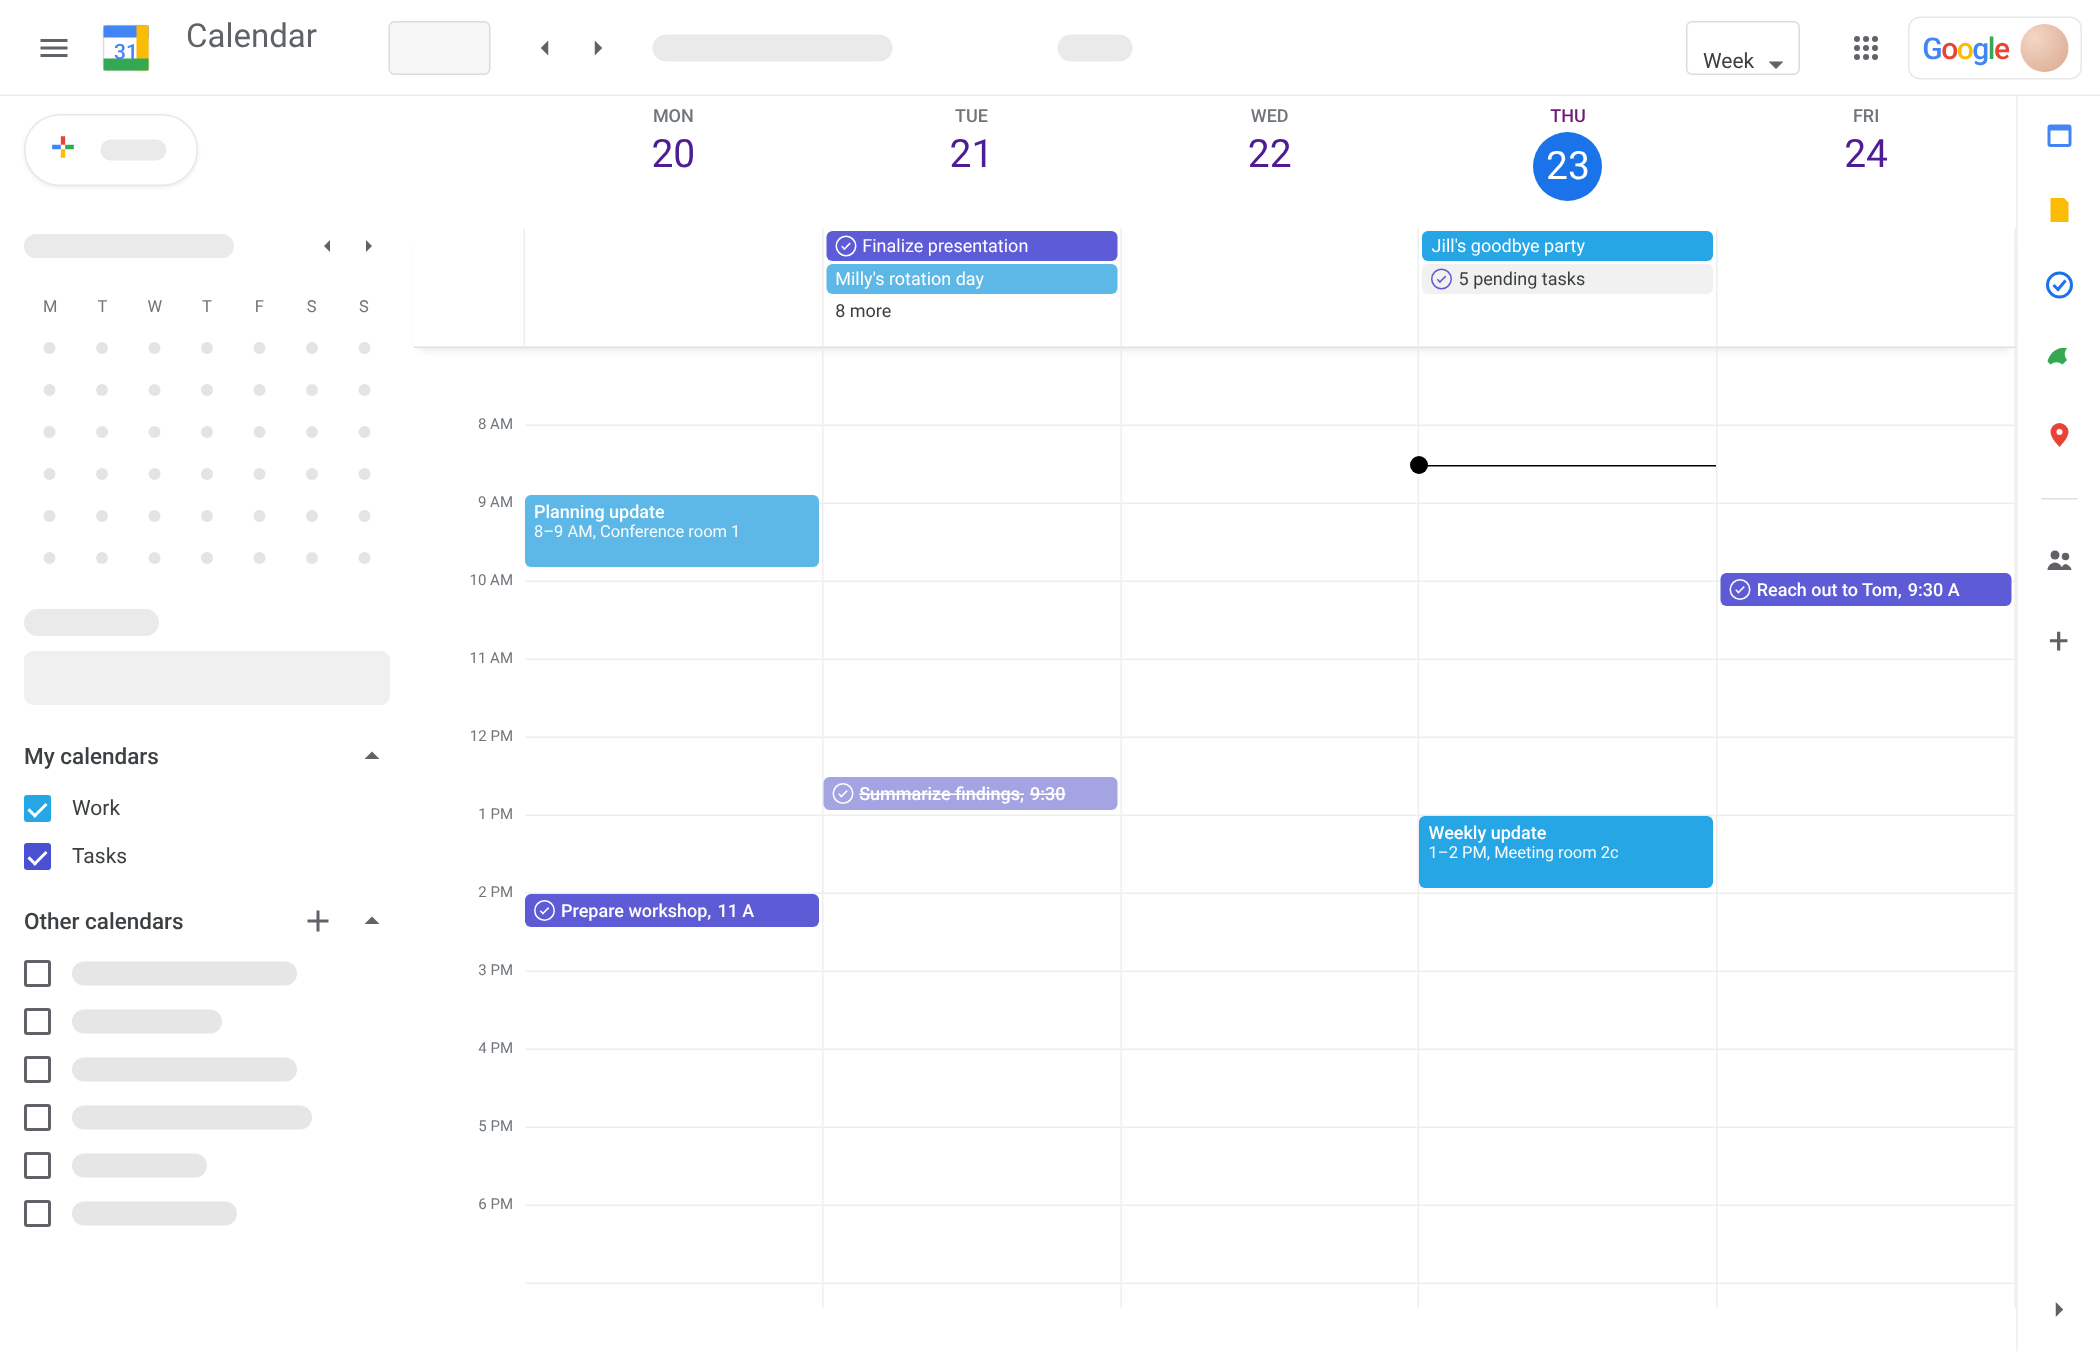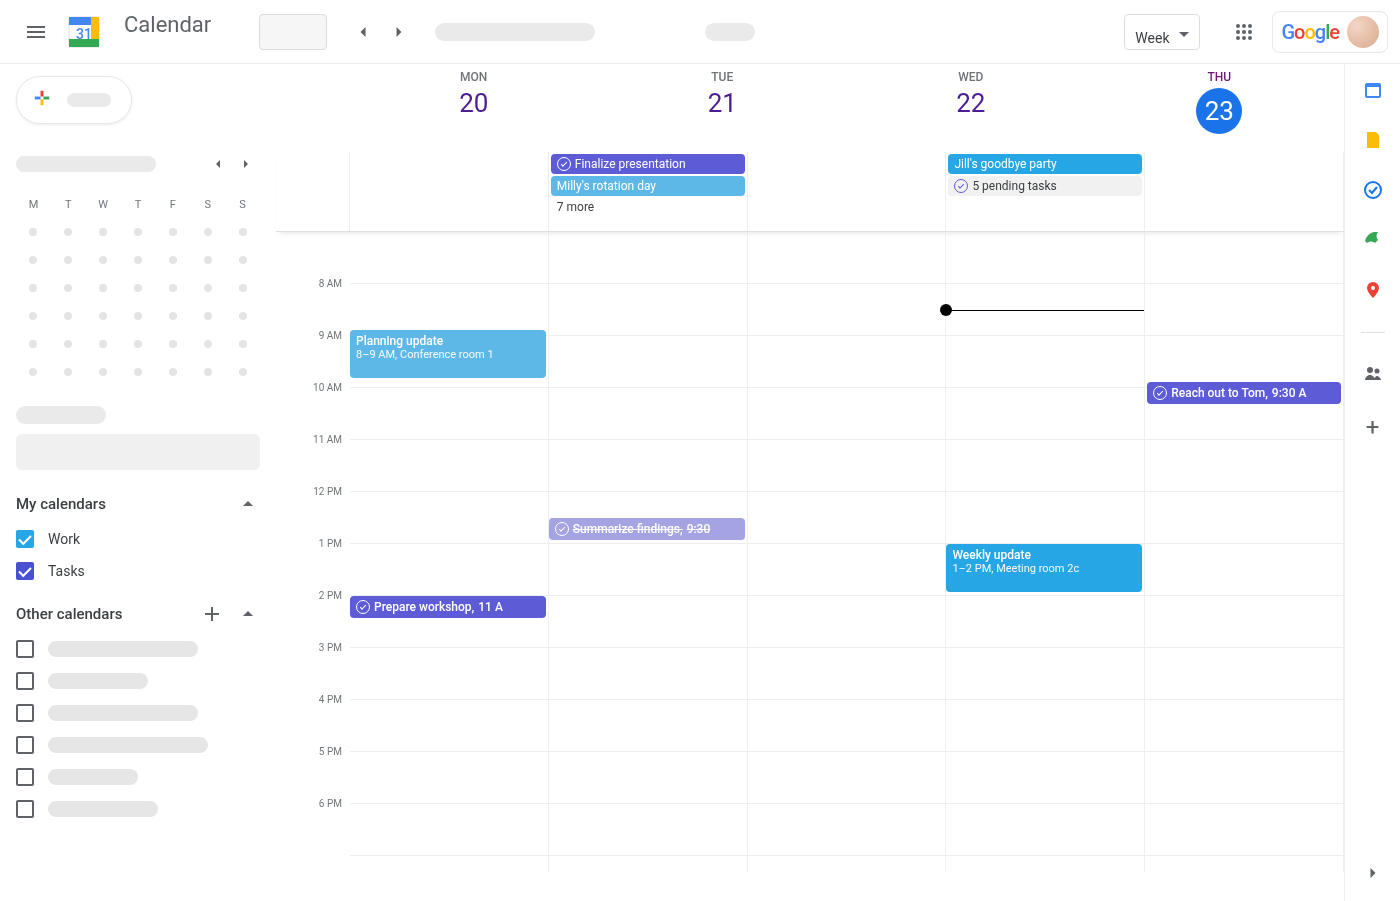--- a/index.html
+++ b/index.html
@@ -10,21 +10,21 @@
 .logo-wrap { display: flex; align-items: flex-start; gap: 20px; margin-left: 4px; }
 .cal-logo { width: 40px; height: 40px; display:flex; align-items:center; justify-content:center;}
 .app-title { font-size: 22px; color: #5f6368; font-weight: 400; }
 .today-btn { margin-left: 48px; height: 36px; width: 68px; border: 1px solid #dadce0; border-radius: 4px; background: #f6f6f6; }
 .nav-arrows { display: flex; margin-left: 20px; gap: 4px; }
 .nav-arrow { width: 32px; height: 32px; display: flex; align-items: center; justify-content: center; cursor: pointer; border-radius: 50%; }
 .nav-arrow svg { width: 20px; height: 20px; fill: #5f6368; }
 .date-range-ph { margin-left: 20px; width: 160px; height: 18px; background: #eaeaea; border-radius: 9px; }
 .search-ph { margin-left: 110px; width: 50px; height: 18px; background: #eaeaea; border-radius: 9px; }
 .spacer { flex: 1; }
-.view-select { height: 36px; border: 1px solid #dadce0; border-radius: 4px; padding: 15px 10px; display: flex; align-items: flex-start; gap: 10px; font-size: 14px; color: #3c4043; cursor: pointer; }
+.view-select { height: 36px; border: 1px solid #dadce0; border-radius: 4px; padding: 0 10px; display: flex; align-items: flex-end; gap: 10px; font-size: 14px; color: #3c4043; cursor: pointer; }
 .view-select svg { width: 10px; height: 10px; fill: #5f6368; }
 .apps-icon { width: 48px; height: 48px; display: flex; align-items: center; justify-content: center; margin-left: 20px; cursor: pointer; }
 .google-btn { margin-left: 4px; border: 1px solid #e8e8e8; border-radius: 8px; padding: 4px 8px; display: flex; align-items: center; gap: 8px; cursor: pointer; }
 .google-logo { font-size: 20px; font-weight: 500; letter-spacing: -1px; }
 .g1 { color: #4285F4; } .g2 { color: #EA4335; } .g3 { color: #FBBC05; } .g4 { color: #34A853; }
 .avatar { width: 32px; height: 32px; border-radius: 50%; background: radial-gradient(circle at 30% 30%, #f3d6c6, #d9a98c); }
 .body-wrap { display: flex; height: calc(901px - 64px); }
 .sidebar { width: 276px; padding: 12px 16px; }
 .create-btn { height: 48px; border-radius: 24px; border: 1px solid #e8e8e8; box-shadow: 0 1px 3px rgba(0,0,0,0.08); display: inline-flex; align-items: center; padding: 0 20px 0 12px; gap: 12px; background: #fff; cursor: pointer; }
 .plus-icon svg { width: 26px; height: 26px; }
@@ -400,34 +400,38 @@
                 <div class="day-abbr">TUE</div>
                 <div class="day-num">21</div>
               </div>
               <div class="day-header">
                 <div class="day-abbr">WED</div>
                 <div class="day-num">22</div>
               </div>
               <div class="day-header today"><div class="day-abbr">THU</div><div class="day-num-wrap">
                   <div class="day-num">23</div>
                 </div></div>
+              <div class="day-header">
+                <div class="day-abbr">FRI</div>
+                <div class="day-num">24</div>
+              </div>
             </div>
         </div>
         <div class="allday-row" id="allday-row">
             <div class="allday-spacer"></div>
             <div class="allday-cell"></div>
             <div class="allday-cell">
               <div class="chip" style="background: rgb(94, 91, 214);">
                 <span class="chip-check"></span>
                 <span>Finalize presentation</span>
               </div>
               <div class="chip" style="background: rgb(93, 184, 232);">
                 <span>Milly's rotation day</span>
               </div>
-              <div class="more-link">7 more</div>
+              <div class="more-link">8 more</div>
             </div>
             <div class="allday-cell"></div>
             <div class="allday-cell">
               <div class="chip" style="background: rgb(38, 166, 229);">
                 <span>Jill's goodbye party</span>
               </div>
               <div class="chip pending-chip" style="background: rgb(241, 241, 241);">
                 <span class="chip-check"></span>
                 <span>5 pending tasks</span>
               </div>

